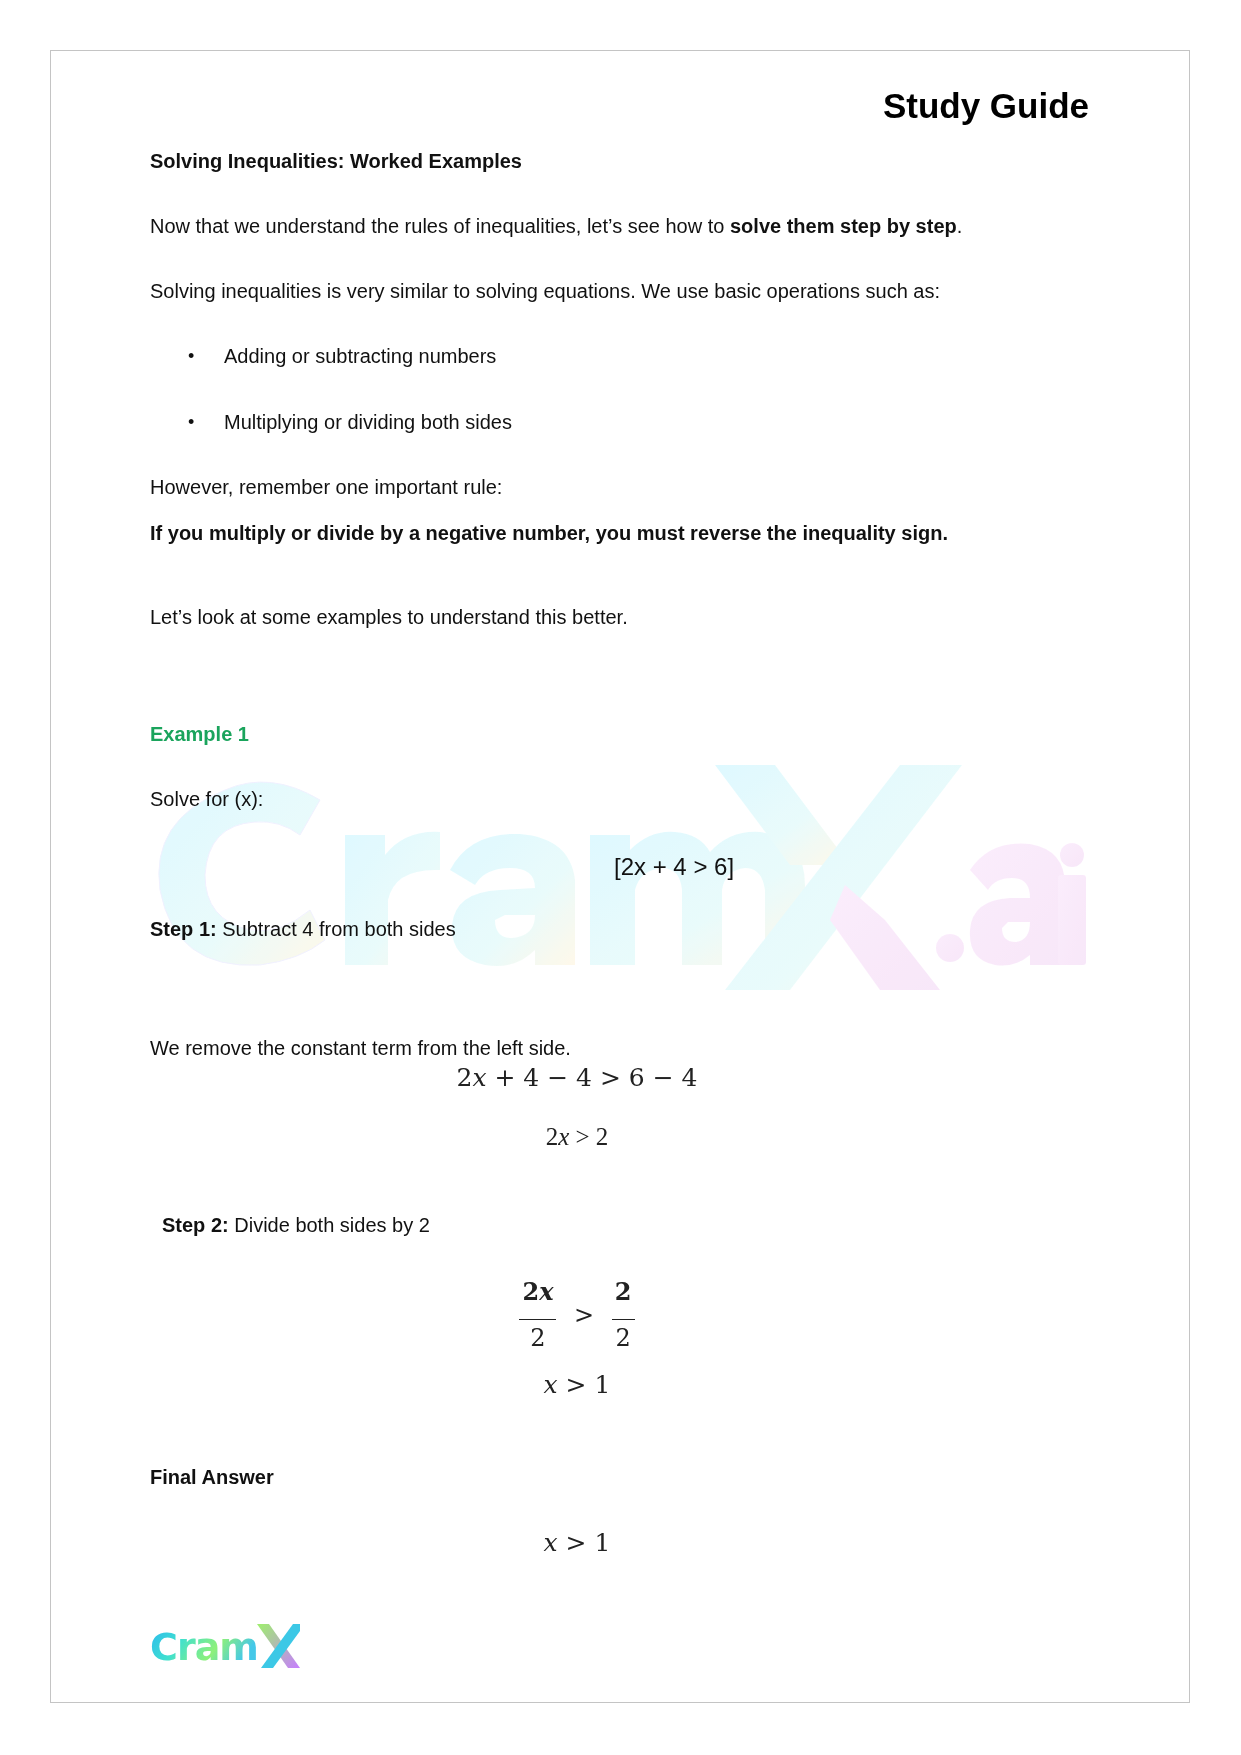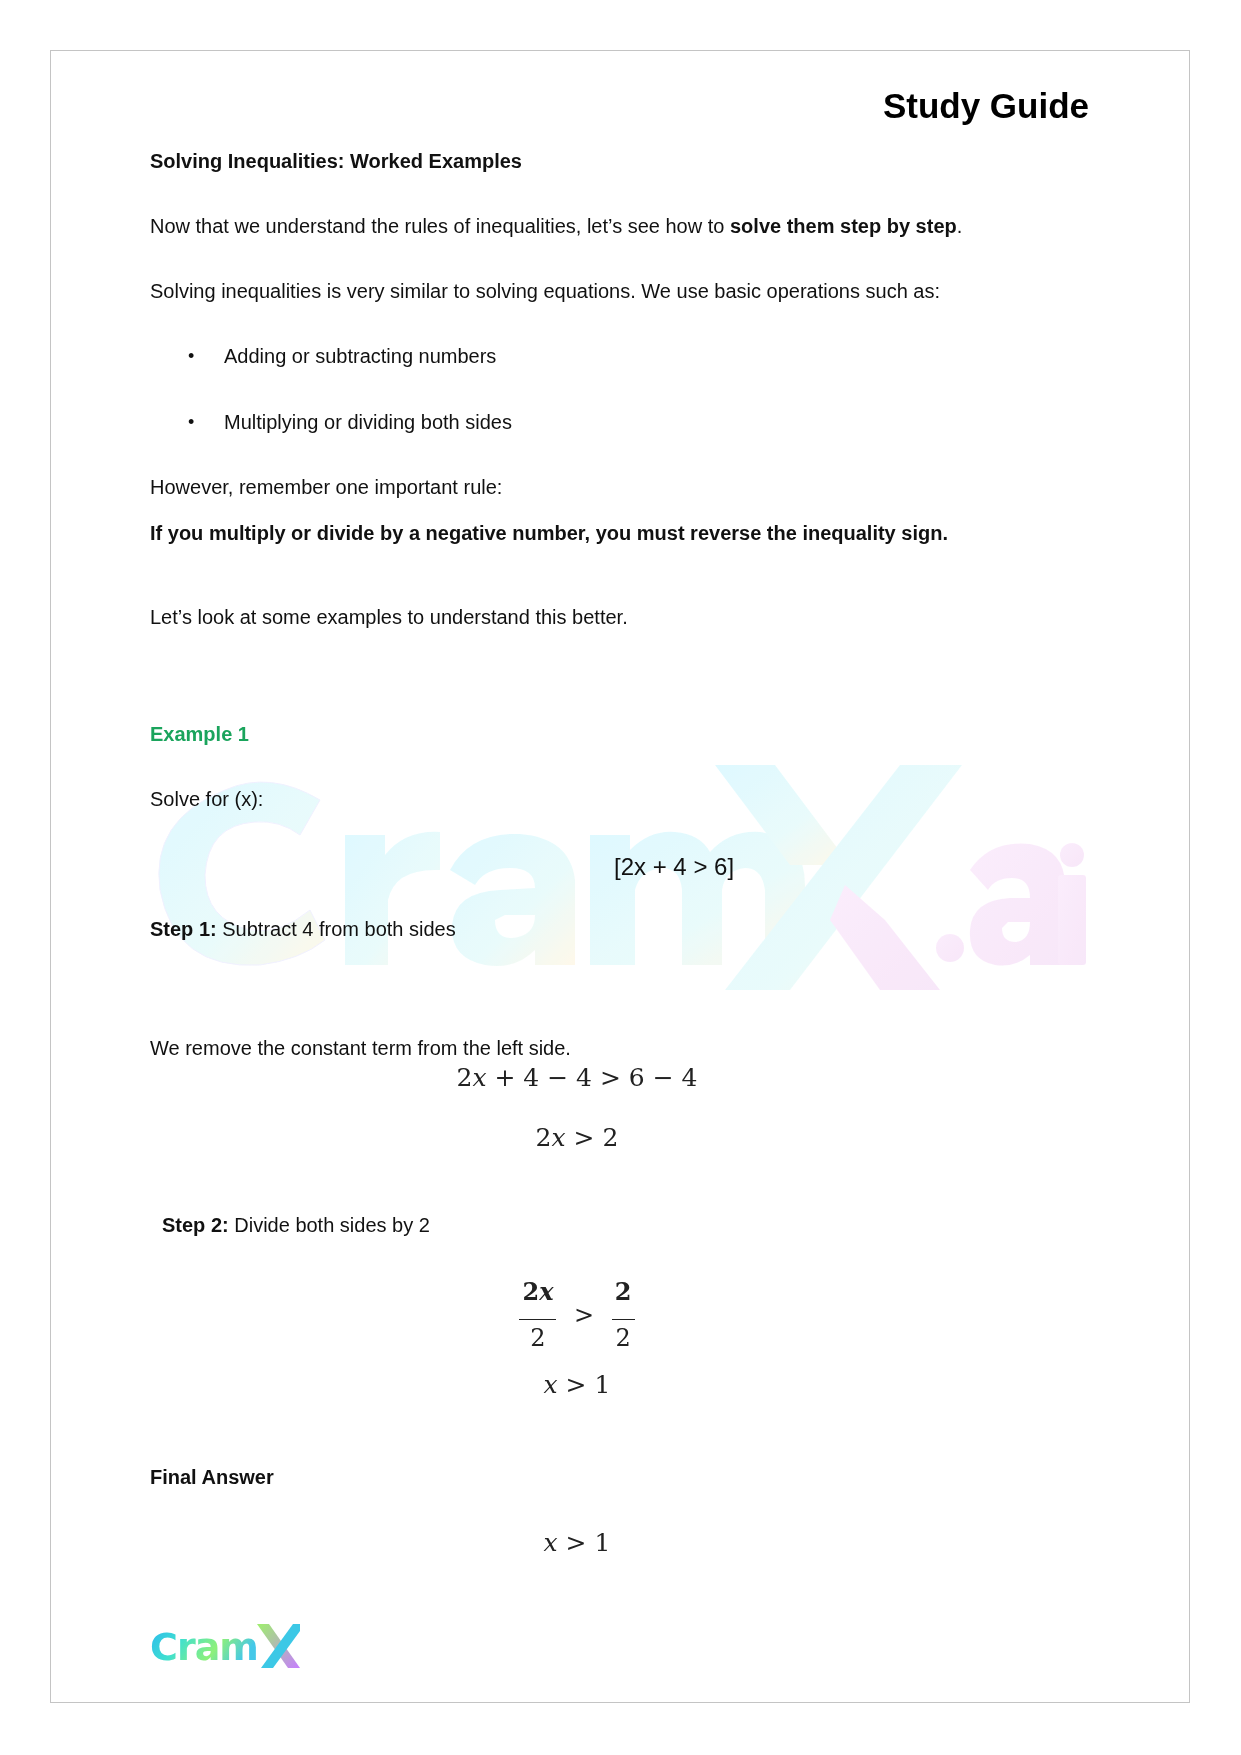--- a/index.html
+++ b/index.html
@@ -88,21 +88,21 @@
 <div class="abs p" style="top:788px;">Solve for (x):</div>
 
 <div class="abs" style="left:566px; top:853px; font-size:24px;margin-left:48px;">[2x + 4 &gt; 6]</div>
 
 <div class="abs p" style="top:918px;"><span class="b">Step 1:</span><span> Subtract 4 from both sides</span></div>
 
 <div class="abs p" style="top:1037px;">We remove the constant term from the left side.</div>
 
 <div class="abs center math" style="top:1063px;"><span>2</span><i>x</i><span> + 4 − 4 &gt; 6 − 4</span></div>
 
-<div class="abs center math" style="top:1123px;"><span>2</span><i>x</i><span> &gt; 2</span></div>
+<div class="abs center math" style="top:1123px;font-family:Liberation Serif, serif;"><span>2</span><i>x</i><span> &gt; 2</span></div>
 
 <div class="abs p" style="top:1214px;margin-left:12px;"><span class="b">Step 2:</span><span> Divide both sides by 2</span></div>
 
 <div class="abs center math" style="top:1280px; font-size:24px;">
   <span class="frac">
     <span class="num"><span>2</span><i>x</i></span>
     <span class="den">2</span>
   </span>
   <span style="vertical-align:middle; margin:0 10px;">&gt;</span>
   <span class="frac">

